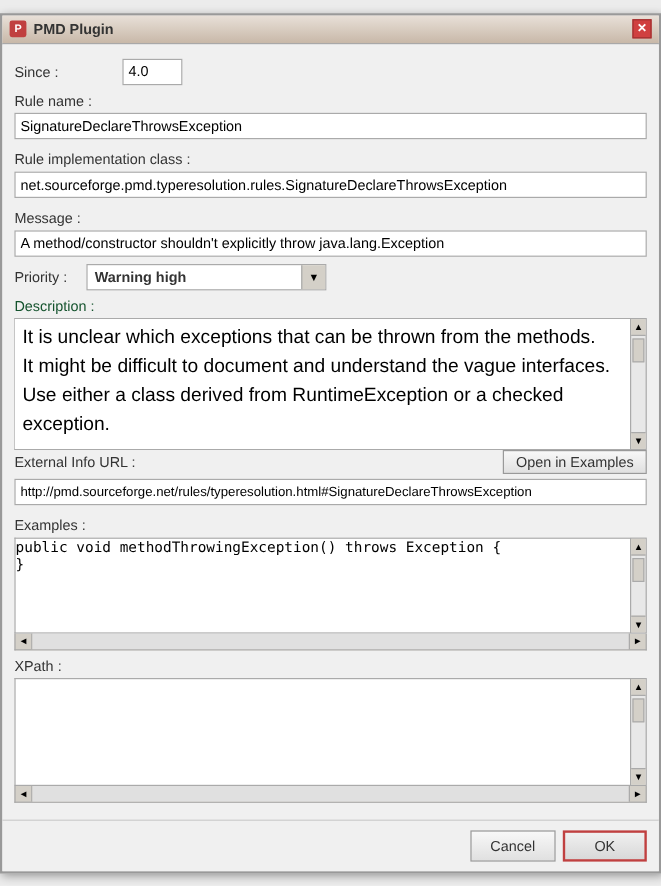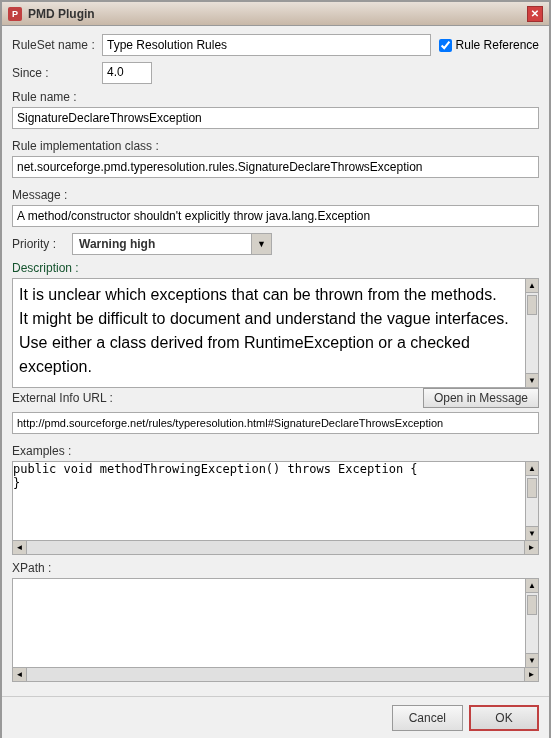--- a/index.html
+++ b/index.html
@@ -304,28 +304,20 @@
     <div class="title-bar-left">
       <div class="title-icon">P</div>
       <span class="title-text">PMD Plugin</span>
     </div>
     <div class="title-close">✕</div>
   </div>
 
   <div class="content">
 
     
-    <div class="form-row">
-      <label>RuleSet name :</label>
-      <input type="text" class="full-input" style="margin-bottom: 0px; flex: 1 1 0%;" readonly="" value="Type Resolution Rules">
-      <div class="checkbox-wrapper" style="margin-left:8px; white-space:nowrap;">
-        <input type="checkbox" checked="" style="">
-        <span>Rule Reference</span>
-      </div>
-    </div>
 
     
     <div class="form-row" style="margin-top:4px;">
       <label>Since :</label>
       <span class="since-value">4.0</span>
     </div>
 
     
     <div class="section-label">Rule name :</div>
     <input type="text" class="full-input" readonly="" value="SignatureDeclareThrowsException" style="">
@@ -358,21 +350,21 @@
       <div class="vscrollbar">
         <div class="vscrollbar-up">▲</div>
         <div class="vscrollbar-thumb"></div>
         <div class="vscrollbar-down">▼</div>
       </div>
     </div>
 
     
     <div class="external-row">
       <span class="external-label">External Info URL :</span>
-      <button class="open-browser-btn">Open in Message</button>
+      <button class="open-browser-btn">Open in Examples</button>
     </div>
     <input type="text" class="url-input" readonly="" value="http://pmd.sourceforge.net/rules/typeresolution.html#SignatureDeclareThrowsException" style="">
 
     
     <div class="section-label">Examples :</div>
     <div style="position:relative; width:100%;">
       <div style="display:flex; width:100%;">
         <div style="flex:1; border:1px solid #aaa; border-right:none; height:80px; overflow:auto; background:white;">
           <pre>public void methodThrowingException() throws Exception {
 }</pre>

